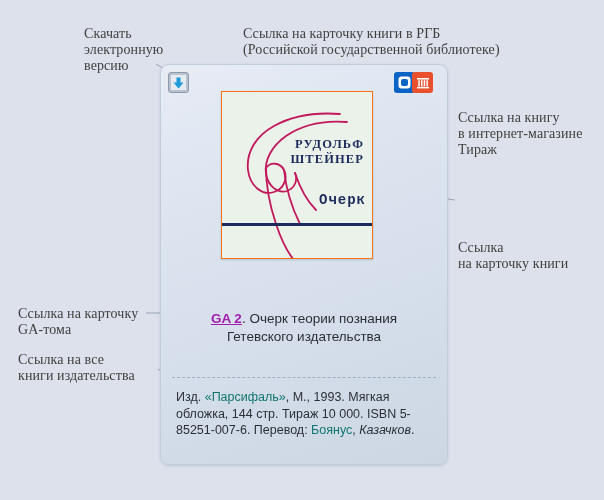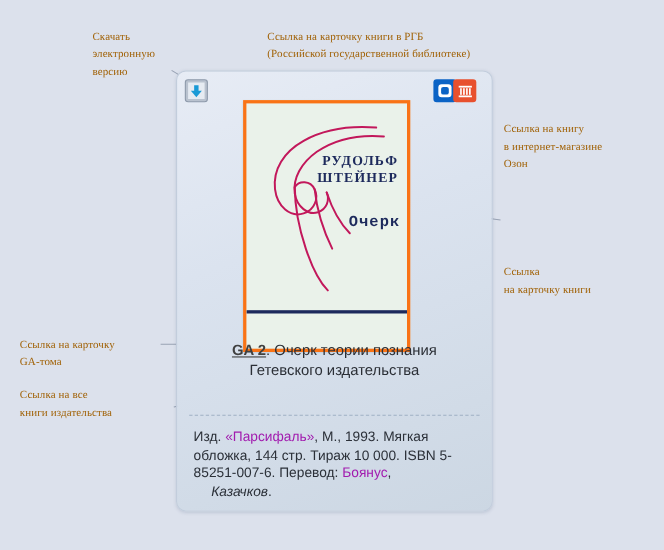--- a/index.html
+++ b/index.html
@@ -11,23 +11,23 @@
     height: 500px;
     background: #dce1ec;
     font-family: "Liberation Sans", sans-serif;
     overflow: hidden;
     position: relative;
   }
 
   
   .annot {
     position: absolute;
-    color: #a16207;
+    color: #404040;
     font-family: "Liberation Serif", serif;
-    font-size: 10px;
+    font-size: 14px;
     line-height: 16px;
     white-space: pre-line;
     letter-spacing: .1px;
   }
 
   
   .leader {
     position: absolute;
     background: #9aa3b4;
     height: 1px;
@@ -80,23 +80,23 @@
     top: 72px;
     background: #e8502e;
   }
 
   
   #cover {
     position: absolute;
     left: 221px;
     top: 91px;
     width: 152px;
-    height: 229px;
+    height: 168px;
     background: #eaf2ea;
-    border: 3px solid #f97316;
+    border: 1px solid #f97316;
     box-shadow: 0 1px 2px rgba(70,90,120,.25);
     box-sizing: border-box;
     overflow: hidden;
   }
   #cover .swirl {
     position: absolute;
     left: 0; top: 0;
   }
   .cov-author {
     position: absolute;
@@ -148,21 +148,21 @@
     position: absolute;
     left: 176px;
     top: 310px;
     width: 256px;
     text-align: center;
     color: #2b2f36;
     font-size: 13.5px;
     line-height: 18px;
   }
   #ga-link {
-    color: #404040;
+    color: #a21caf;
     font-weight: bold;
     text-decoration: underline;
     cursor: pointer;
   }
 
   
   #sep {
     position: absolute;
     left: 172px;
     top: 377px;
@@ -175,39 +175,39 @@
   #biblio {
     position: absolute;
     left: 176px;
     top: 389px;
     width: 250px;
     color: #2b3038;
     font-size: 12.5px;
     line-height: 16.5px;
   }
   #biblio a {
-    color: #a21caf;
+    color: #0f766e;
     text-decoration: none;
     cursor: pointer;
   }
-  #biblio .ital { font-style: italic; margin-left: 16px; }
+  #biblio .ital { font-style: italic; }
 </style>
 </head>
 <body>
 
 <div class="annot" style="left:84px; top:26px;">Скачать
 электронную
 версию</div>
 
 <div class="annot" style="left:243px; top:26px;">Ссылка на карточку книги в РГБ
 (Российской государственной библиотеке)</div>
 
 <div class="annot" style="left:458px; top:110px;">Ссылка на книгу
 в интернет-магазине
-Озон</div>
+Тираж</div>
 
 <div class="annot" style="left:458px; top:196px;margin-top:44px;">Ссылка
 на карточку книги</div>
 
 <div class="annot" style="left:18px; top:306px;">Ссылка на карточку
 GA-тома</div>
 
 <div class="annot" style="left:18px; top:352px;">Ссылка на все
 книги издательства</div>
 

